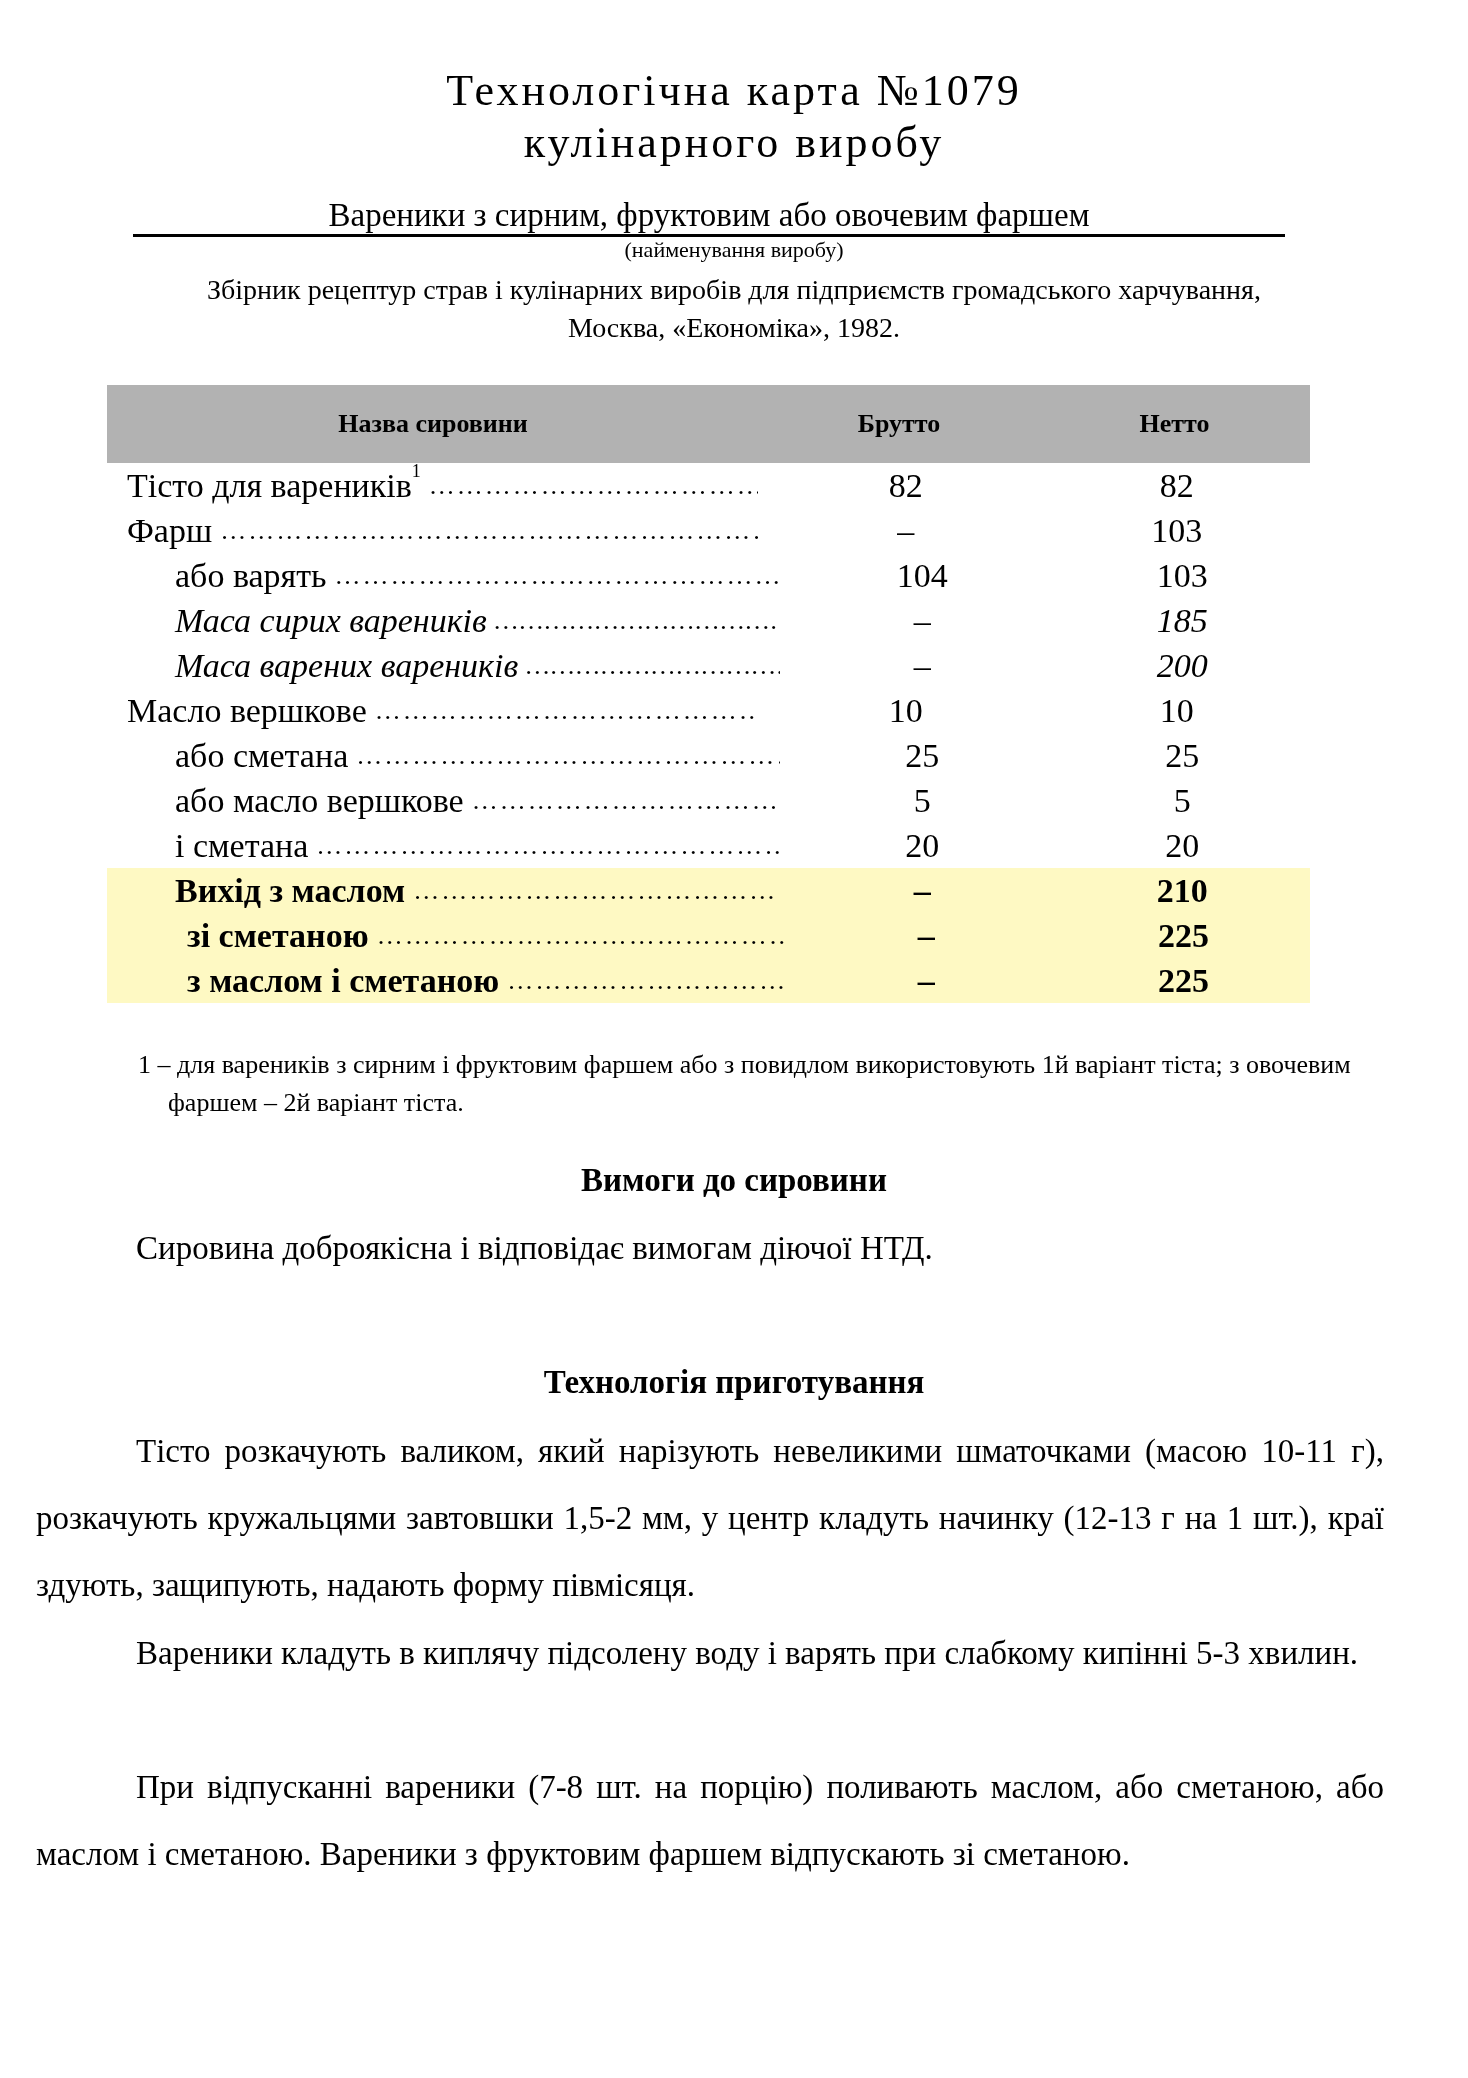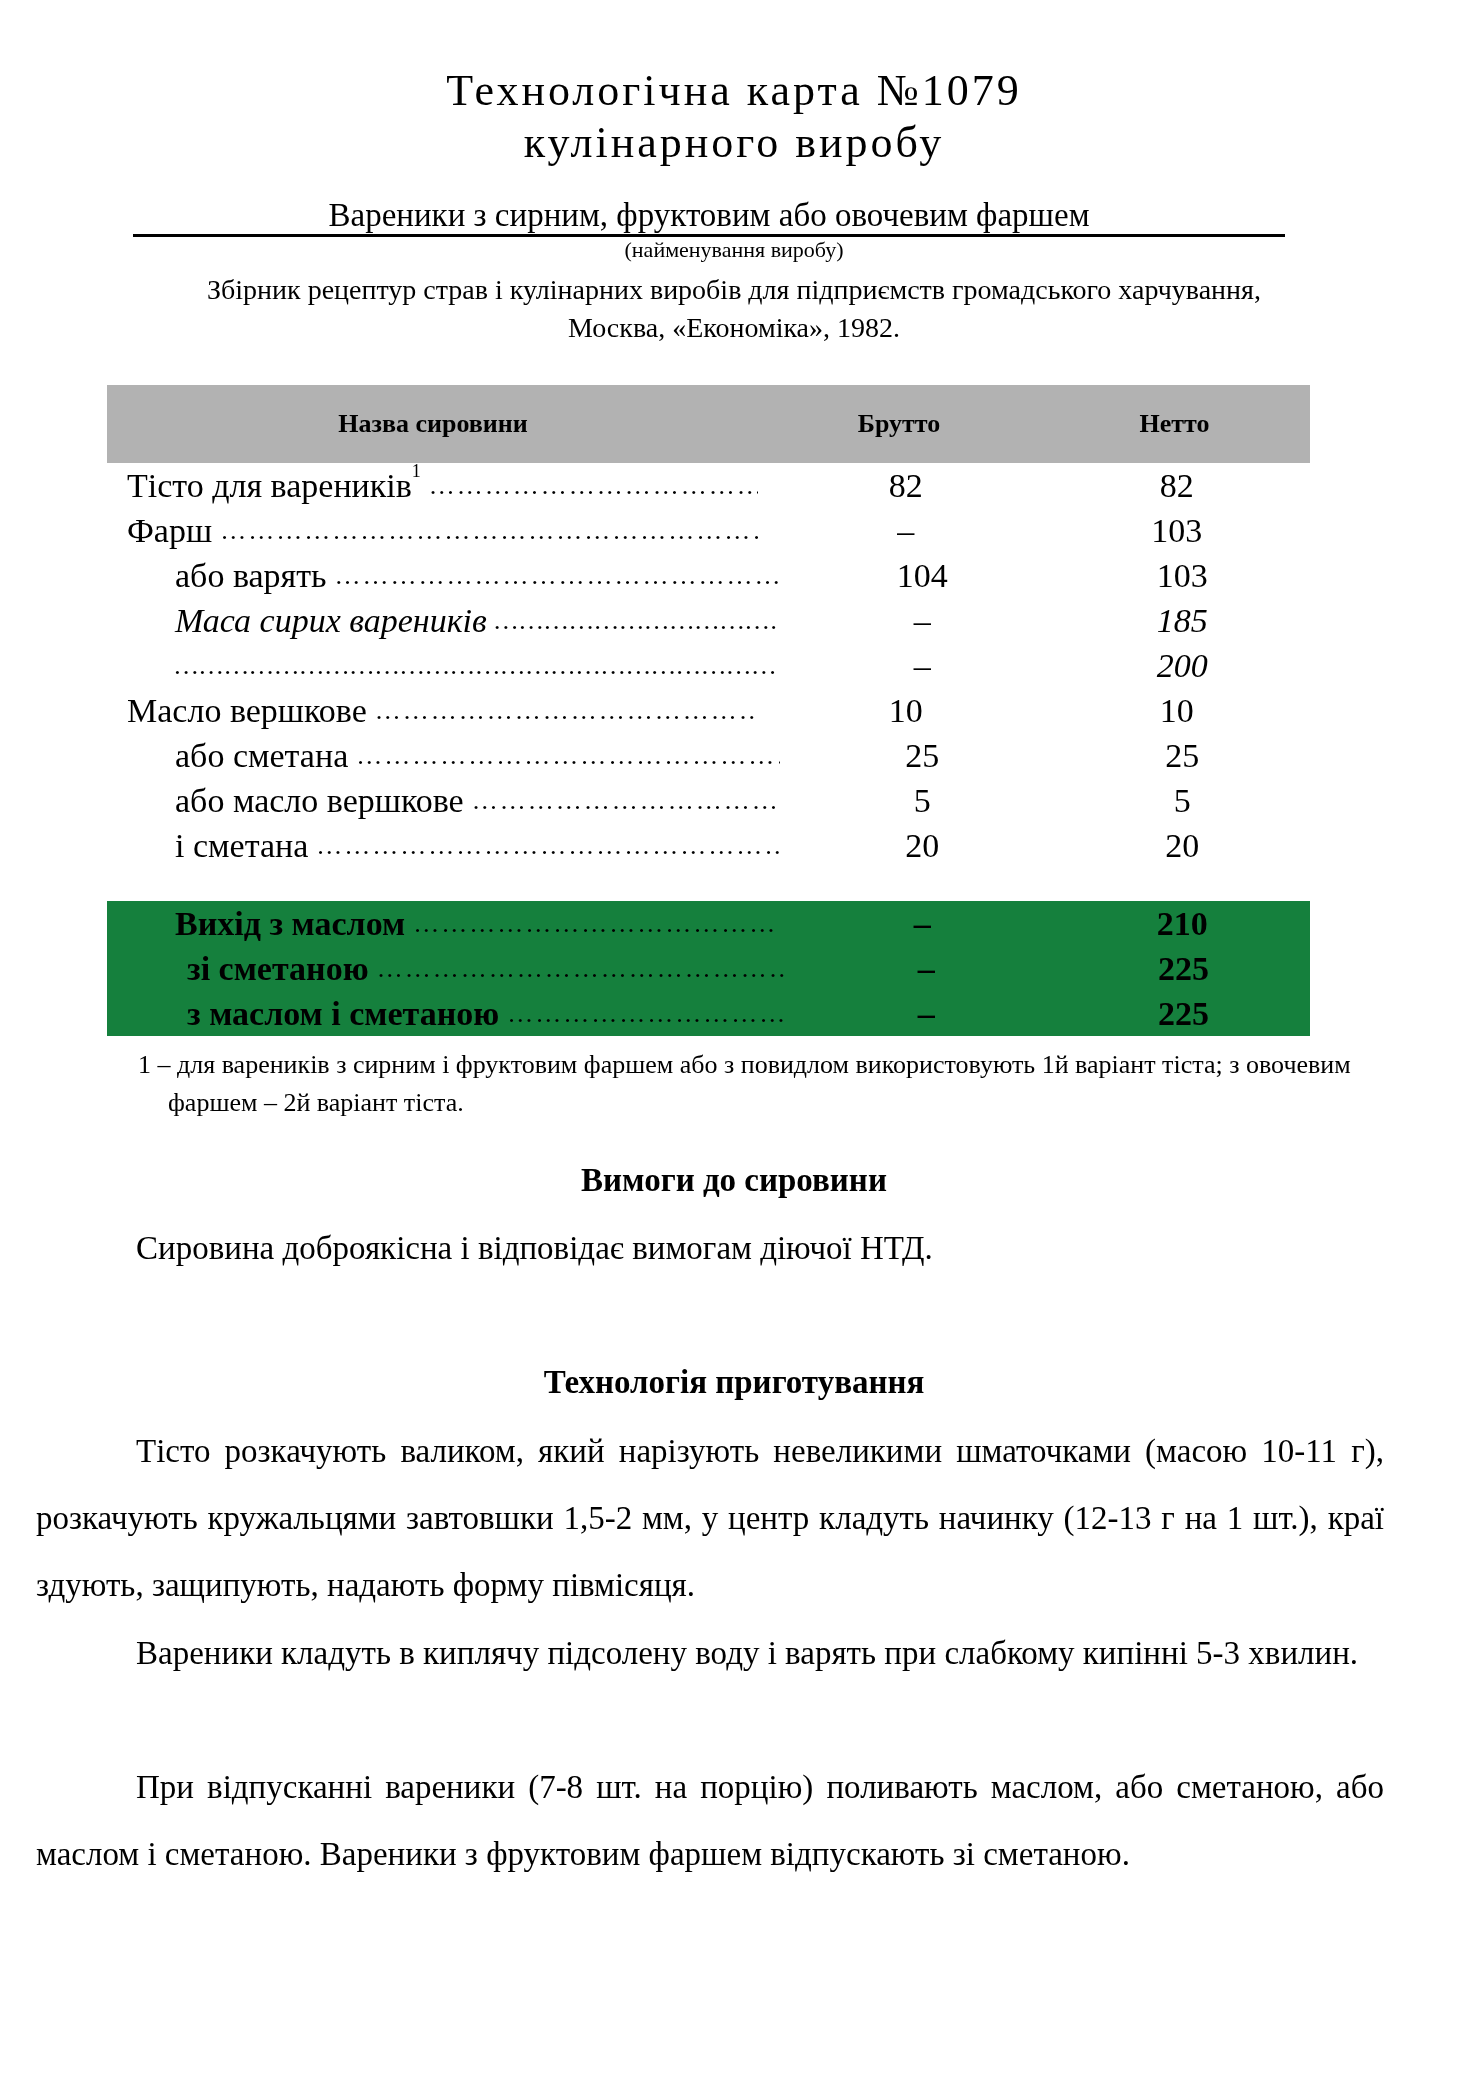--- a/index.html
+++ b/index.html
@@ -194,20 +194,21 @@
     <div class="col-name indent2">
       <span class="label">Маса сирих вареників</span>
       <span class="dots">………………………………………………………………</span>
     </div>
     <div class="col-brutto">–</div>
     <div class="col-netto">185</div>
   </div>
 
   <div class="row italic-bold">
     <div class="col-name indent2">
+      <span class="label">Маса варених вареників</span>
       <span class="dots">………………………………………………………………</span>
     </div>
     <div class="col-brutto">–</div>
     <div class="col-netto">200</div>
   </div>
 
   <div class="row">
     <div class="col-name indent1">
       <span class="label">Масло вершкове</span>
       <span class="dots">………………………………………………………………</span>
@@ -236,21 +237,21 @@
 
   <div class="row">
     <div class="col-name indent2">
       <span class="label">і сметана</span>
       <span class="dots">………………………………………………………………</span>
     </div>
     <div class="col-brutto">20</div>
     <div class="col-netto">20</div>
   </div>
 
-  <div class="yield-band" style="background: #15803d; margin-top: 33px;">
+  <div class="yield-band" style="background: #fef9c3;">
     <div class="row bold">
       <div class="col-name indent2">
         <span class="label">Вихід з маслом</span>
         <span class="dots" style="font-weight:normal">………………………………………………………………</span>
       </div>
       <div class="col-brutto">–</div>
       <div class="col-netto">210</div>
     </div>
     <div class="row bold">
       <div class="col-name indent3">

